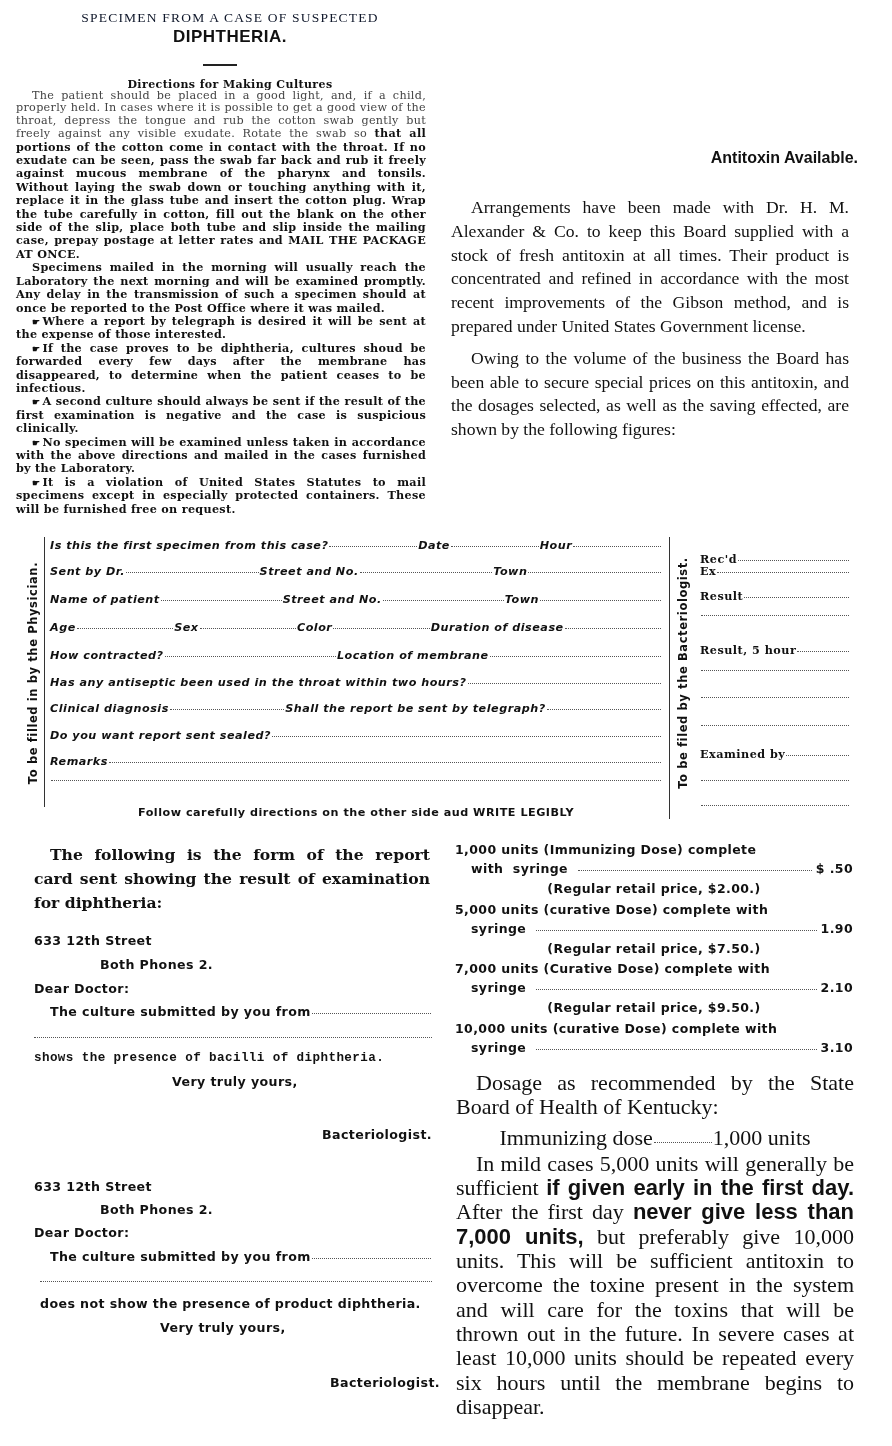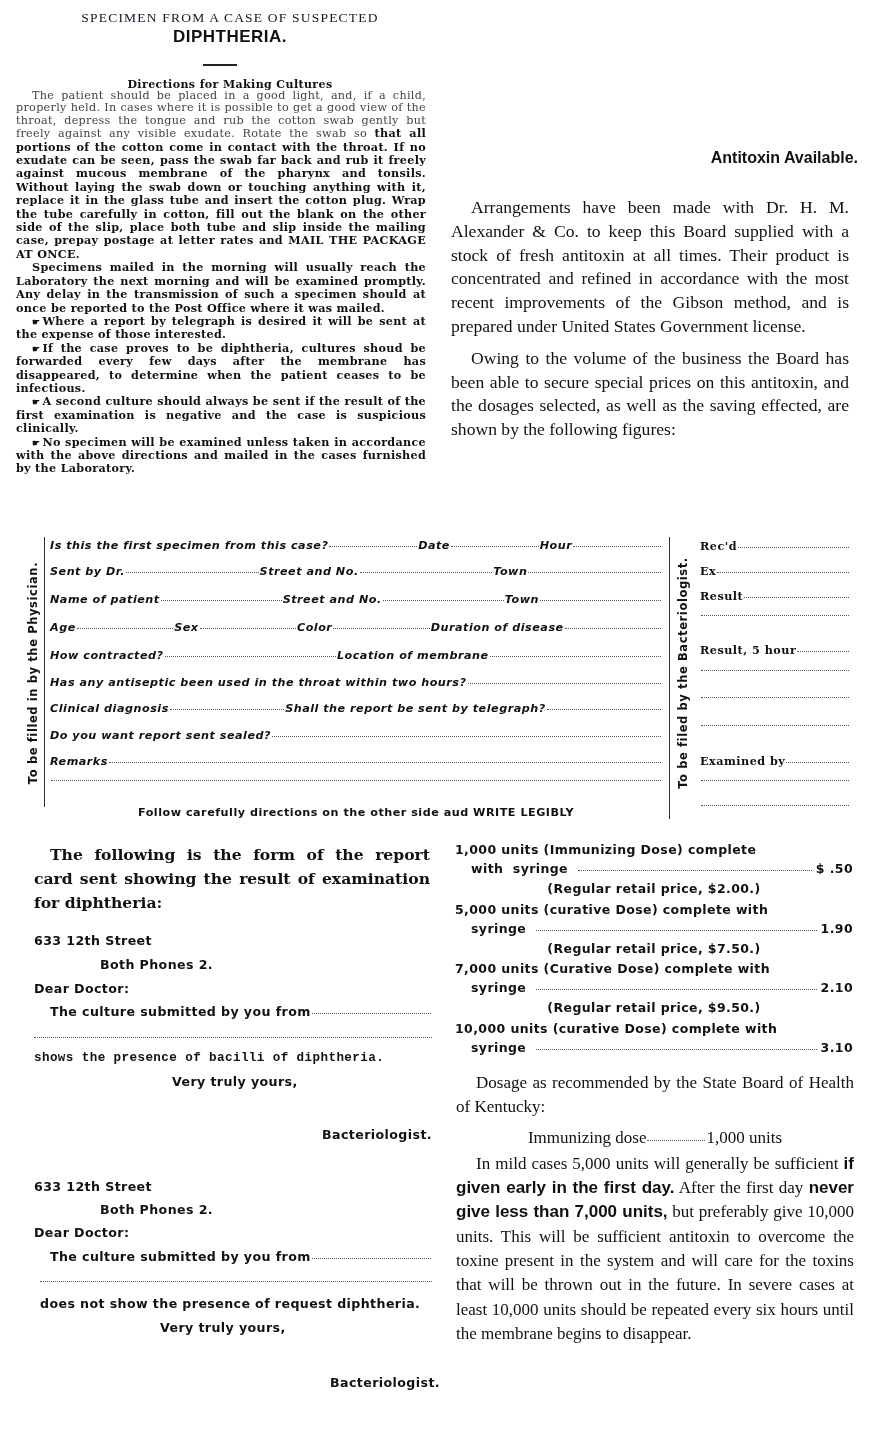--- a/index.html
+++ b/index.html
@@ -41,21 +41,21 @@
   .card div { position: absolute; white-space: nowrap; }
   .card .linewrap { display: flex; align-items: baseline; }
 
   
   #prices { left: 455px; top: 842px; width: 398px; font-family: "DejaVu Sans", sans-serif; font-weight: bold; font-size: 12.5px; letter-spacing: 0.4px; }
   .price-item { position: relative; height: 59.5px; }
   .price-item .l1 { position: absolute; left: 0; top: 0; white-space: nowrap; }
   .price-item .l2 { position: absolute; left: 16px; right: 0; top: 19px; display: flex; align-items: baseline; white-space: nowrap; }
   .price-item .l3 { position: absolute; left: 0; right: 0; top: 39px; text-align: center; white-space: nowrap; }
 
-  #dosage { left: 456px; top: 1071px; width: 398px; font-size: 17px; line-height: 24.3px; text-align: justify; }
+  #dosage { left: 456px; top: 1071px; width: 398px; font-size: 22px; line-height: 24.3px; text-align: justify; }
   #dosage p { margin: 0; }
   #dosage .ind { text-indent: 20px; }
   #imm-line { text-align: center; margin: 6px 0 2px 0 !important; display: flex; justify-content: center; align-items: baseline; }
   #imm-line .dots { flex: 0 0 58px; }
   .bold { font-weight: bold; font-family: "Liberation Sans", sans-serif; }
 </style>
 </head>
 <body>
 
 <div id="spec-head" class="abs">
@@ -64,20 +64,21 @@
 </div>
 <div id="spec-rule" class="abs"></div>
 <div id="dir-title" class="abs">Directions for Making Cultures</div>
 <div id="directions" class="abs news">
     <p><span style="color: rgb(68, 68, 68);">The patient should be placed in a good light, and, if a child, properly held. In cases where it is possible to get a good view of the throat, depress the tongue and rub the cotton swab gently but freely against any visible exudate. Rotate the swab so </span><span class="dark">that all portions of the cotton come in contact with the throat. If no exudate can be seen, pass the swab far back and rub it freely against mucous membrane of the pharynx and tonsils. Without laying the swab down or touching anything with it, replace it in the glass tube and insert the cotton plug. Wrap the tube carefully in cotton, fill out the blank on the other side of the slip, place both tube and slip inside the mailing case, prepay postage at letter rates and MAIL THE PACKAGE AT ONCE.</span></p>
     <p><span class="dark">Specimens mailed in the morning will usually reach the Laboratory the next morning and will be examined promptly. Any delay in the transmission of such a specimen should at once be reported to the Post Office where it was mailed.</span></p>
     <p><span class="hand">☛</span><span class="dark">Where a report by telegraph is desired it will be sent at the expense of those interested.</span></p>
     <p><span class="hand">☛</span><span class="dark">If the case proves to be diphtheria, cultures shoud be forwarded every few days after the membrane has disappeared, to determine when the patient ceases to be infectious.</span></p>
     <p><span class="hand">☛</span><span class="dark">A second culture should always be sent if the result of the first examination is negative and the case is suspicious clinically.</span></p>
     <p><span class="hand">☛</span><span class="dark">No specimen will be examined unless taken in accordance with the above directions and mailed in the cases furnished by the Laboratory.</span></p>
+    <p><span class="hand">☛</span><span class="dark">It is a violation of United States Statutes to mail specimens except in especially protected containers. These will be furnished free on request.</span></p>
   </div>
 
 <div id="anti-title" class="abs">Antitoxin Available.</div>
 <div id="anti-body" class="abs serif">
   <p>Arrangements have been made with Dr. H. M. Alexander &amp; Co. to keep this Board supplied with a stock of fresh antitoxin at all times. Their product is concentrated and refined in accordance with the most recent improvements of the Gibson method, and is prepared under United States Government license.</p>
   <p>Owing to the volume of the business the Board has been able to secure special prices on this antitoxin, and the dosages selected, as well as the saving effected, are shown by the following figures:</p>
 </div>
 
 <div id="form" class="abs">
   <div class="vline" style="left:44px; top:2px; height:270px;"></div>
@@ -142,21 +143,21 @@
       <div class="form-row" style="top: 220px;">
         <span class="lbl">Remarks</span>
         <span class="dots"></span>
       </div>
       <div class="form-row" style="top: 247px;">
         <span class="dots"></span>
       </div>
     </div>
   <div id="follow">Follow carefully directions on the other side aud WRITE LEGIBLY</div>
   <div id="bact-rows">
-      <div class="bact-row" style="top: 4px;">
+      <div class="bact-row" style="top: 17px;">
         <span>Rec'd</span>
         <span class="dots"></span>
       </div>
       <div class="bact-row" style="top: 29px;">
         <span>Ex</span>
         <span class="dots"></span>
       </div>
       <div class="bact-row" style="top: 54px;">
         <span>Result</span>
         <span class="dots"></span>
@@ -170,21 +171,21 @@
       </div>
       <div class="bact-row" style="top: 137px;">
         <span class="dots"></span>
       </div>
       <div class="bact-row" style="top: 164px;">
         <span class="dots"></span>
       </div>
       <div class="bact-row" style="top: 192px;">
         <span class="dots"></span>
       </div>
-      <div class="bact-row" style="top: 219px;">
+      <div class="bact-row" style="top: 212px;">
         <span>Examined by</span>
         <span class="dots"></span>
       </div>
       <div class="bact-row" style="top: 247px;">
         <span class="dots"></span>
       </div>
       <div class="bact-row" style="top: 272px;">
         <span class="dots"></span>
       </div>
     </div>
@@ -210,21 +211,21 @@
 
 <div class="card" style="top:1179px;">
   <div style="left:0; top:0;">633 12th Street</div>
   <div style="left:66px; top:23px;">Both Phones 2.</div>
   <div style="left:0; top:46px;">Dear Doctor:</div>
   <div class="linewrap" style="left:16px; right:0; top:70px;">
     <span>The culture submitted by you from</span>
       <span class="dots"></span>
   </div>
   <div style="left:6px; right:0; top:102px; border-bottom:1px dotted #555; height:0;"></div>
-  <div style="left:6px; top:117px;">does not show the presence of request diphtheria.</div>
+  <div style="left:6px; top:117px;">does not show the presence of product diphtheria.</div>
   <div style="left:126px; top:141px;">Very truly yours,</div>
   <div style="right:-8px; top:196px;">Bacteriologist.</div>
 </div>
 
 <div id="prices" class="abs">
     <div class="price-item">
       <div class="l1">1,000 units (Immunizing  Dose)   complete</div>
       <div class="l2">
         <span style="white-space: pre;">with  syringe</span>
         <span class="dots" style="margin: 0px 4px 0px 10px;"></span>

